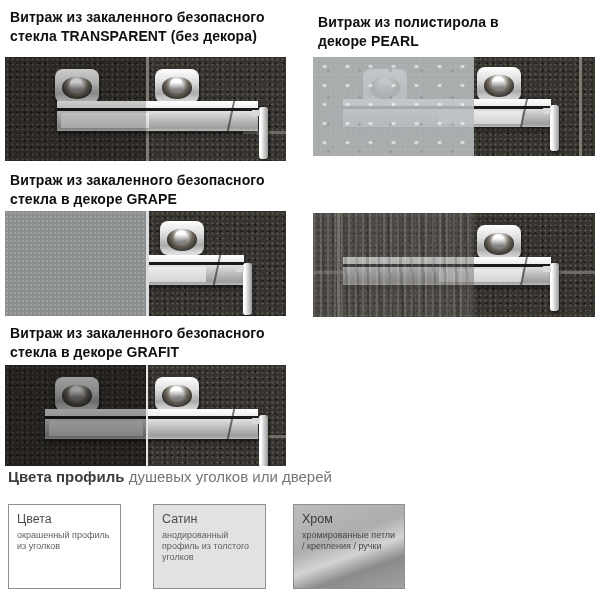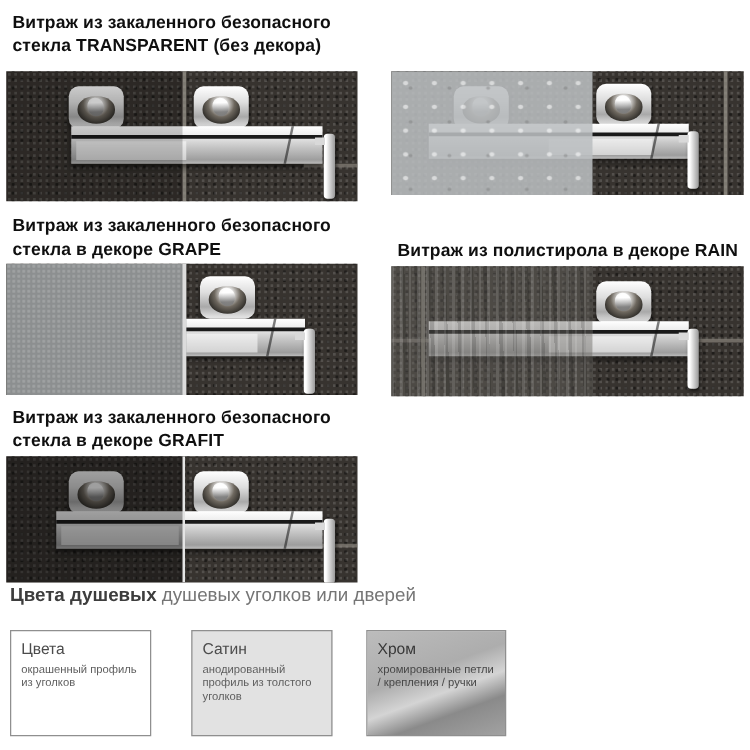--- a/index.html
+++ b/index.html
@@ -112,20 +112,22 @@
     <div class="bracket" style="left:150px; top:12px;"></div>
     <div class="bar" style="left:52px; top:44px; right:28px;">
       <div class="bar-slot"></div>
       <div class="bar-face"></div>
       <div class="bar-seam"></div>
     </div>
     <div class="handle" style="right:18px; top:50px;"></div>
     <div class="glass"></div>
   </div>
 
+  <div class="variant-title" style="left:318px; top:13px;">Витраж из полистирола в
+декоре PEARL</div>
   <div class="photo v-pearl" style="left:313px; top:57px; width:282px; height:99px;">
     <div class="grout-v" style="left:266px;"></div>
     <div class="bracket" style="left:50px; top:12px;"></div>
     <div class="bracket" style="left:164px; top:10px;"></div>
     <div class="bar" style="left:30px; top:42px; right:44px; height:28px;">
       <div class="bar-slot"></div>
       <div class="bar-face" style="left:46%; width:40%;"></div>
       <div class="bar-seam"></div>
     </div>
     <div class="handle" style="right:36px; top:48px; height:46px;"></div>
@@ -138,21 +140,20 @@
     <div class="bracket" style="left:155px; top:10px;"></div>
     <div class="bar" style="left:140px; top:44px; right:42px;">
       <div class="bar-slot"></div>
       <div class="bar-face" style="left:2px; width:60%;"></div>
       <div class="bar-seam"></div>
     </div>
     <div class="handle" style="right:34px; top:52px;"></div>
     <div class="glass"></div>
   </div>
 
-  <div class="variant-title" style="left:318px; top:191px;">Витраж из полистирола в декоре RAIN</div>
   <div class="photo v-rain" style="left:313px; top:213px; width:282px; height:104px;">
     <div class="grout-h" style="left:0; right:0; top:58px;"></div>
     <div class="grout-v" style="left:24px;"></div>
     <div class="bracket" style="left:164px; top:12px;"></div>
     <div class="bar" style="left:30px; top:44px; right:44px; height:28px;">
       <div class="bar-slot"></div>
       <div class="bar-face" style="left:46%; width:40%;"></div>
       <div class="bar-seam"></div>
     </div>
     <div class="handle" style="right:36px; top:50px; height:48px;"></div>
@@ -168,21 +169,21 @@
     <div class="bar" style="left:40px; top:44px; right:28px;">
       <div class="bar-slot"></div>
       <div class="bar-face"></div>
       <div class="bar-seam"></div>
     </div>
     <div class="handle" style="right:18px; top:50px;"></div>
     <div class="glass"></div>
   </div>
 
   <div class="profiles-heading">
-    <span class="hp">Цвета душевых</span><span class="hs"> душевых уголков или дверей</span>
+    <span class="hp">Цвета профиль</span><span class="hs"> душевых уголков или дверей</span>
   </div>
 
   <div class="pbox pbox-white">
     <div class="pname">Цвета</div>
     <div class="pdesc">окрашенный профиль из уголков</div>
   </div>
   <div class="pbox pbox-satin">
     <div class="pname">Сатин</div>
     <div class="pdesc">анодированный профиль из толстого уголков</div>
   </div>

